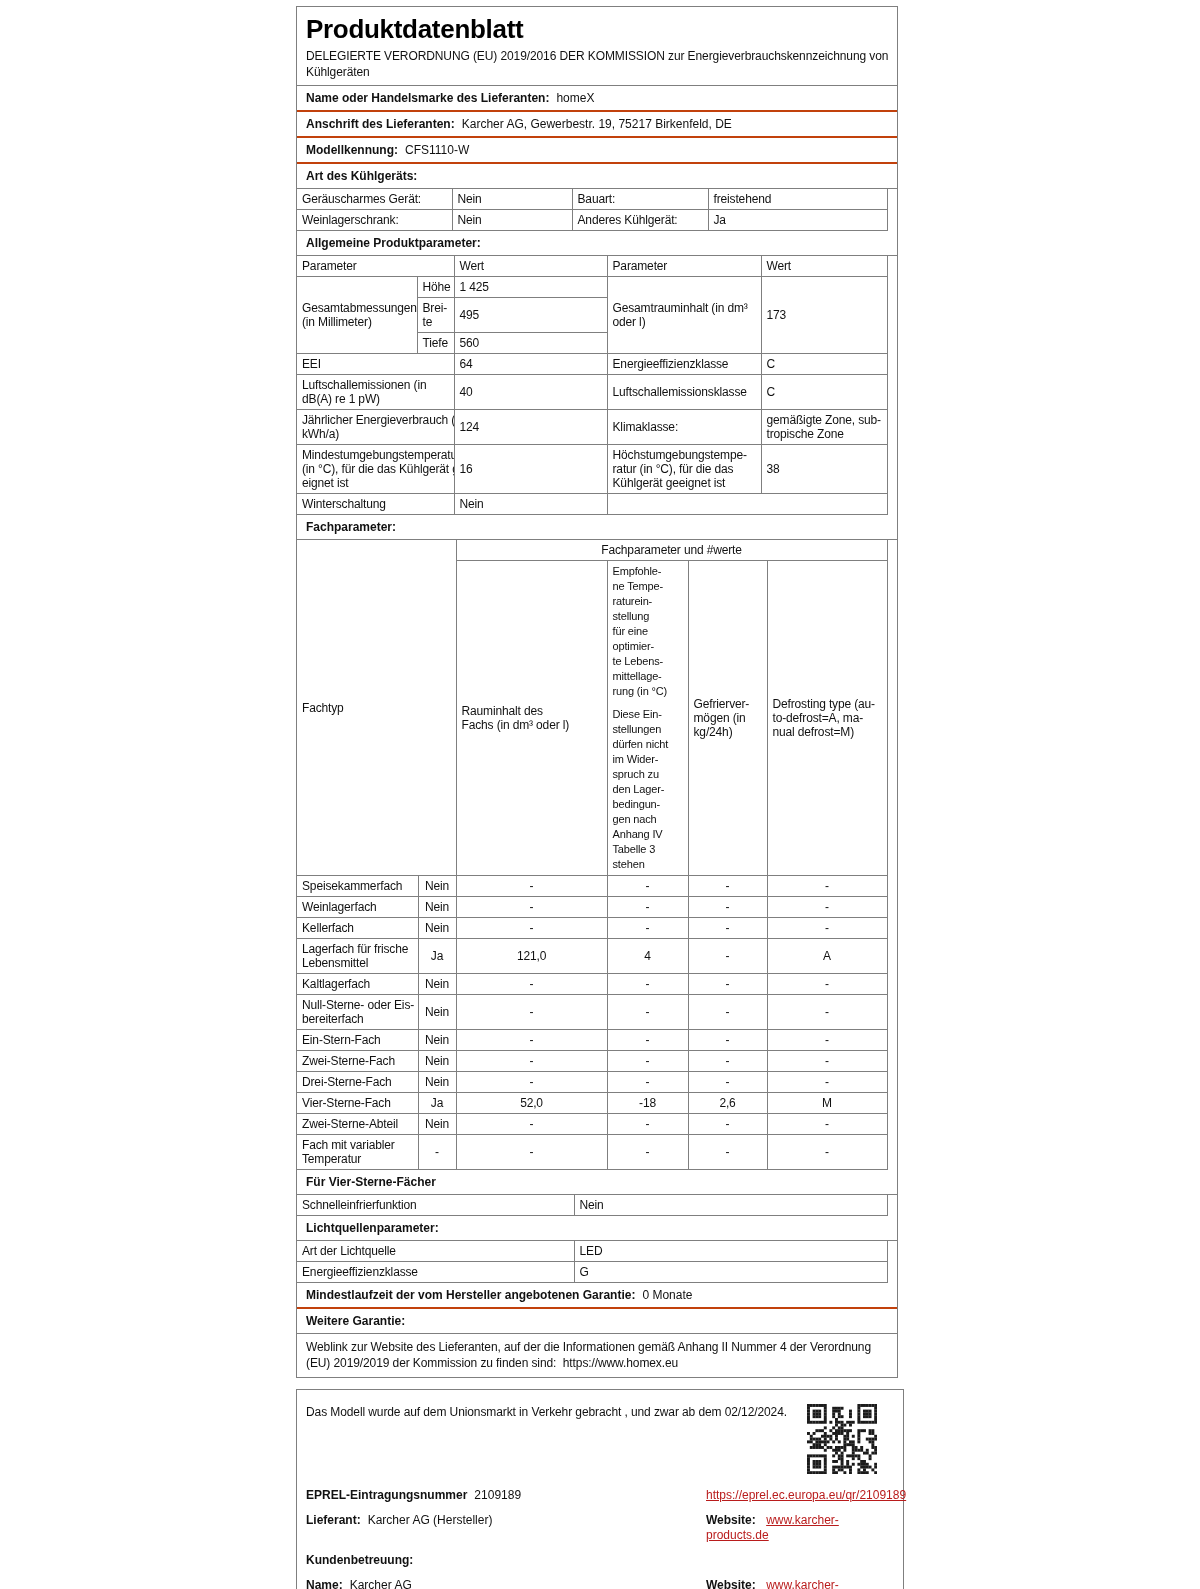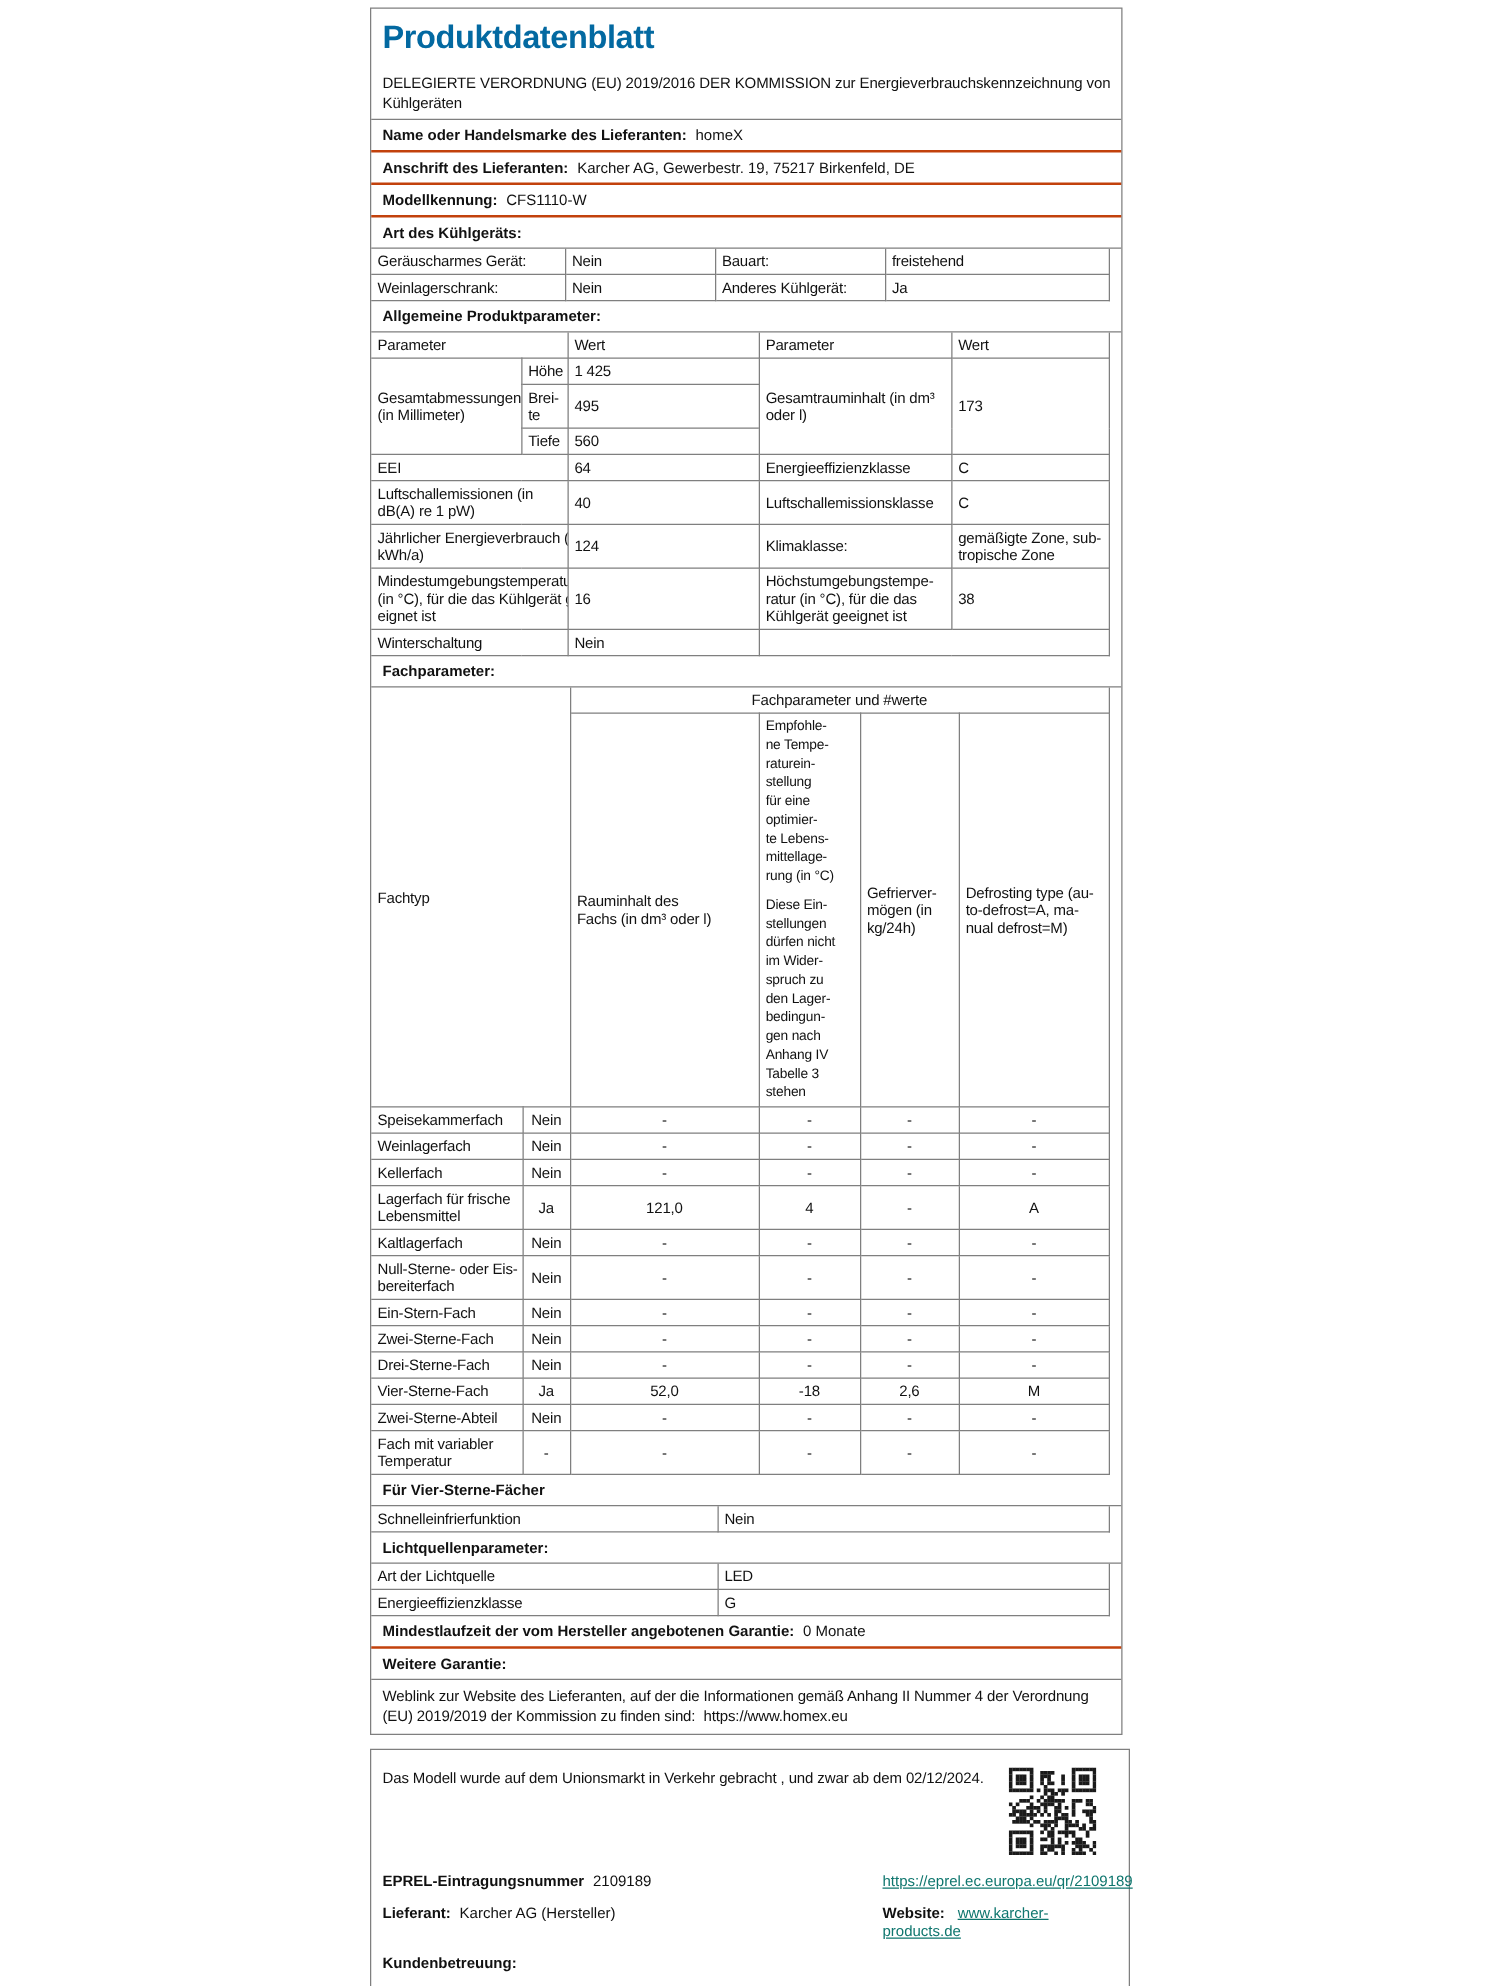--- a/index.html
+++ b/index.html
@@ -3,22 +3,22 @@
 <meta charset="utf-8">
 <style>
   html,body{margin:0;padding:0;background:#ffffff;}
   body{width:1200px;height:1589px;position:relative;font-family:"Liberation Sans",sans-serif;color:#111;font-size:12px;}
   .page{position:absolute;left:296px;top:6px;width:602px;}
   .box{border:1px solid #7f7f7f;background:#fff;box-sizing:border-box;}
   .box1{width:602px;}
   .box2{width:608px;margin-top:11px;min-height:282px;}
   
   .title-block{padding:7px 9px 5px 9px;border-bottom:1px solid #7f7f7f;}
-  .doc-title{font-size:26px;font-weight:bold;color:#0369a1;line-height:30px;letter-spacing:-0.3px;}
-  .doc-subtitle{margin-top:15px;font-size:12px;line-height:15.5px;white-space:pre;letter-spacing:-0.1px;}
+  .doc-title{font-size:26px;font-weight:bold;color:#000000;line-height:30px;letter-spacing:-0.3px;}
+  .doc-subtitle{margin-top:5px;font-size:12px;line-height:15.5px;white-space:pre;letter-spacing:-0.1px;}
   
   .lrow{padding:5px 9px;border-bottom:2px solid #c2410c;line-height:14px;}
   .lbl{font-weight:bold;}
   .val{margin-left:7px;}
   .sect-head{padding:5px 9px;border-bottom:1px solid #7f7f7f;font-weight:bold;line-height:14px;}
   
   table{border-collapse:collapse;table-layout:fixed;border-left:hidden;border-top:hidden;}
   td{border:1px solid #7f7f7f;padding:3px 5px;vertical-align:middle;line-height:14px;white-space:pre;letter-spacing:-0.15px;overflow:hidden;}
   .t-art{width:590px;}
   .t-allg{width:590px;}
@@ -31,21 +31,21 @@
   .temp-gap{display:block;height:8px;}
   .weblink-block{padding:6px 9px;line-height:15.5px;white-space:pre;letter-spacing:-0.1px;}
   
   .footer-top{display:flex;justify-content:space-between;align-items:flex-start;padding:9px 9px 0 9px;}
   .market-text{line-height:15px;padding-top:6px;letter-spacing:-0.1px;}
   .qr{width:70px;height:70px;margin:5px 17px 0 0;flex:none;}
   .qr svg{display:block;width:70px;height:70px;}
   .pairs{padding:14px 9px 0 9px;}
   .pair-row{display:flex;margin-bottom:10px;line-height:15px;}
   .pair-left{width:400px;flex:none;}
-  a.link{color:#0f766e;text-decoration:underline;cursor:pointer;}
+  a.link{color:#b91c1c;text-decoration:underline;cursor:pointer;}
 </style>
 </head>
 <body>
 
 <div class="page">
 
   <div class="box box1">
 
     <div class="title-block">
       <div class="doc-title">Produktdatenblatt</div>

